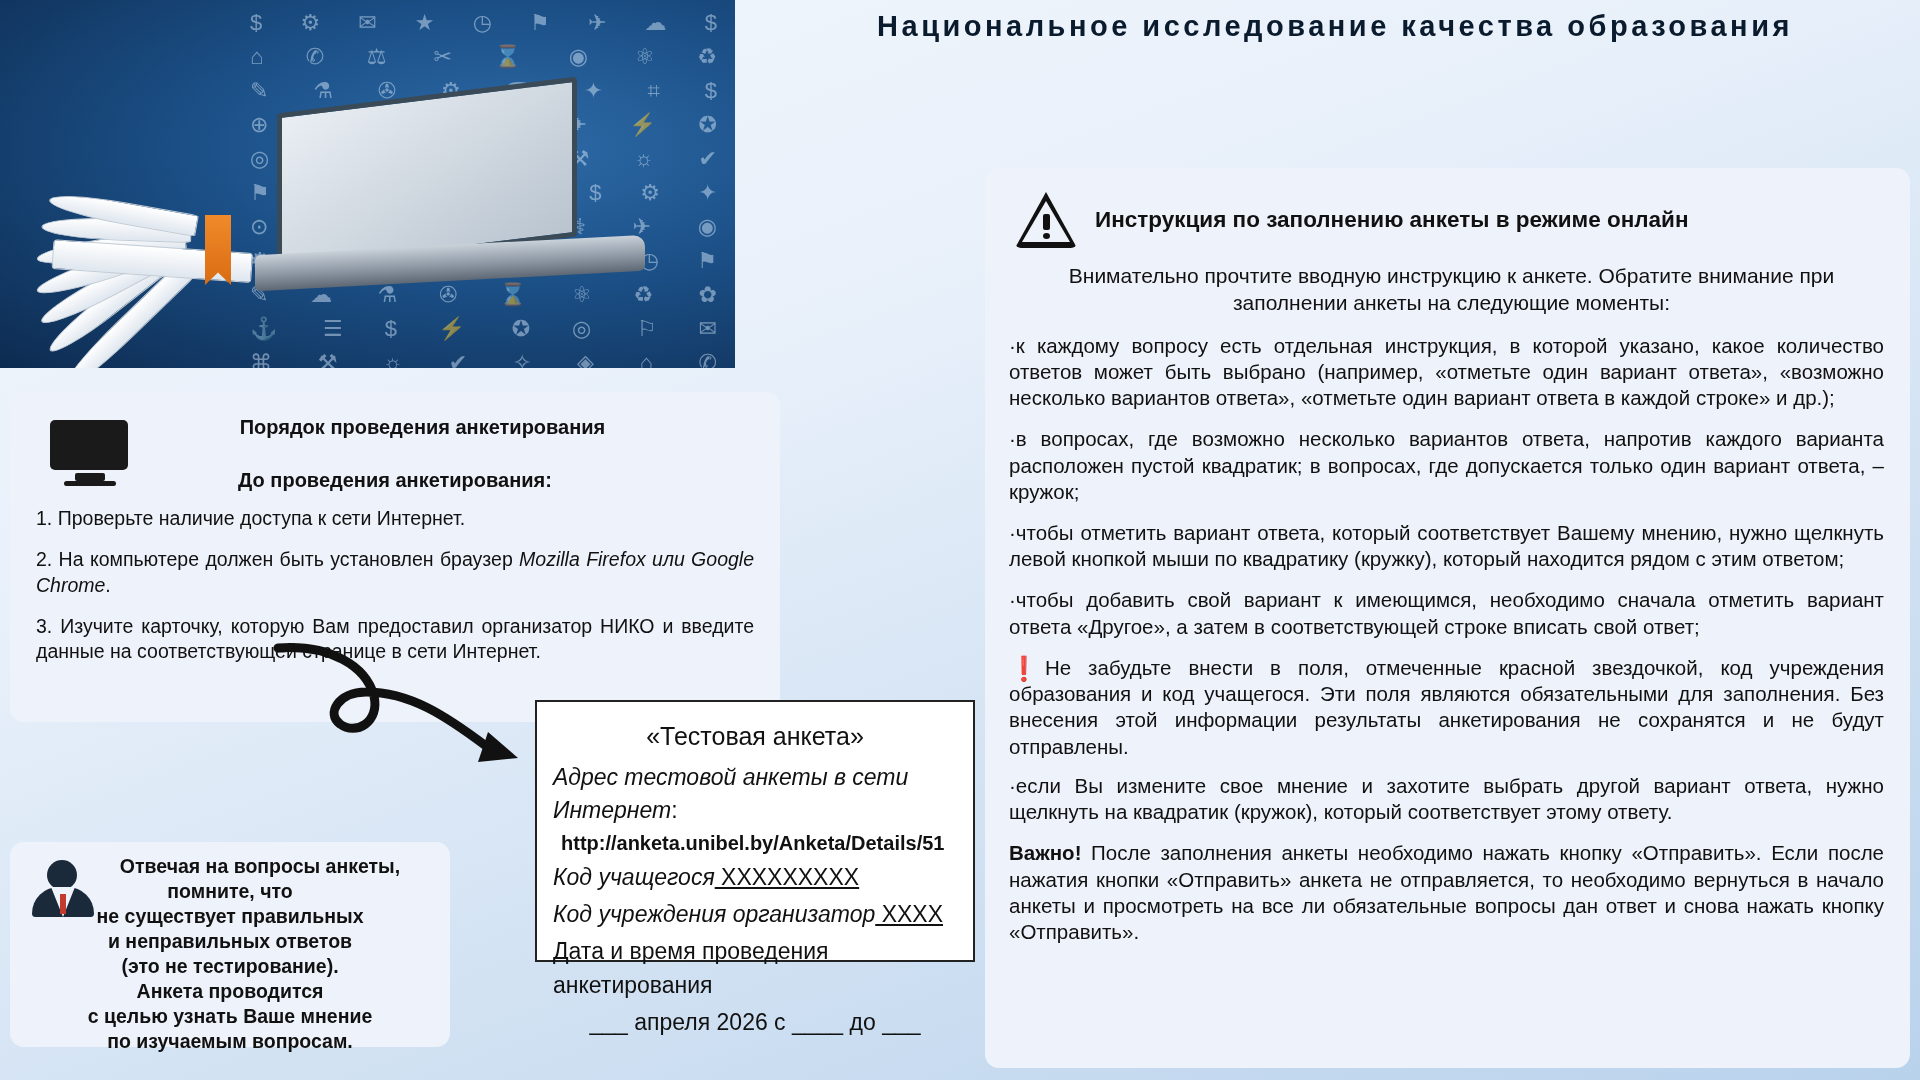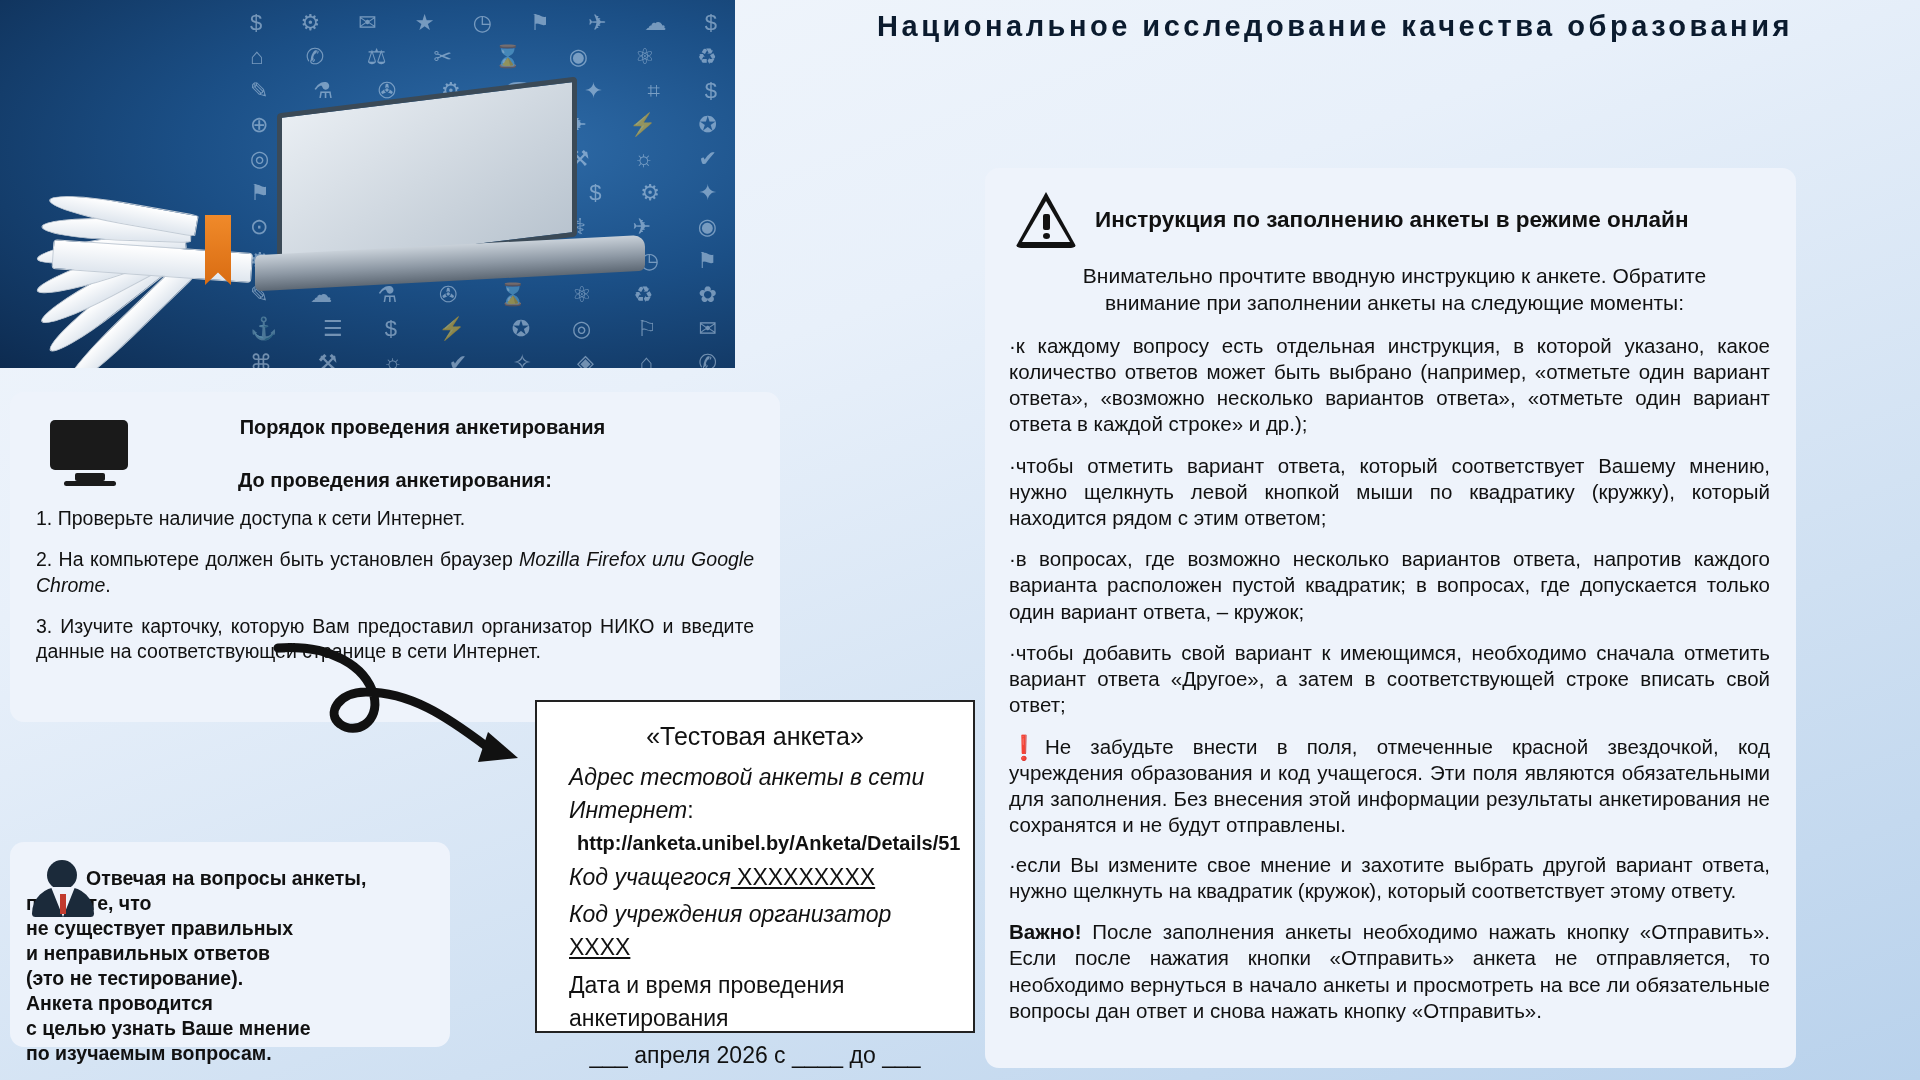--- a/index.html
+++ b/index.html
@@ -152,24 +152,24 @@
   #arrow-decor {
     position: absolute;
     left: 270px; top: 640px;
     width: 270px; height: 160px;
     pointer-events: none;
   }
 
   #test-form {
     position: absolute;
     left: 535px; top: 700px;
-    width: 440px; height: 333px;
+    width: 440px; height: 262px;
     background: #ffffff;
     border: 2px solid #222;
-    padding: 14px 32px;
+    padding: 14px 16px;
   }
   #test-form .form-title {
     text-align: center;
     font-size: 25px;
     color: #111;
     margin: 6px 0 10px;
   }
   #test-form .row {
     font-size: 23px;
     color: #111;
@@ -213,36 +213,37 @@
     width: 24px; height: 30px;
     background: #eef3fb;
     clip-path: polygon(50% 100%, 0 0, 100% 0);
   }
   #remember-card .tie {
     position: absolute; left: 28px; top: 34px;
     width: 6px; height: 20px;
     background: #c23b2e;
   }
   .remember-text {
+    text-align: center;
     font-weight: bold;
     font-size: 19.5px;
     line-height: 1.28;
     color: #111;
-    margin-top: 12px;
+    margin-top: 0;
   }
   .remember-text .first-line {
     display: block;
     padding-left: 60px;
   }
 
   
   #instruction-card {
     position: absolute;
     left: 985px; top: 168px;
-    width: 811px; height: 900px;
+    width: 925px; height: 900px;
     padding: 18px 26px 24px 24px;
   }
   .warn-row {
     display: flex;
     align-items: center;
     gap: 18px;
     margin: 6px 0 14px 6px;
   }
   .warn-icon {
     width: 62px; height: 56px;
@@ -380,19 +381,19 @@
     <div class="warn-icon">
       <div class="tri-outer"></div>
       <div class="tri-inner"></div>
       <div class="bang"></div>
       <div class="dot"></div>
     </div>
     <div class="warn-title">Инструкция по заполнению анкеты в режиме онлайн</div>
   </div>
   <div class="instr-lead">Внимательно прочтите вводную инструкцию к анкете. Обратите внимание при заполнении анкеты на следующие моменты:</div>
   <div class="instr-p">·к каждому вопросу есть отдельная инструкция, в которой указано, какое количество ответов может быть выбрано (например, «отметьте один вариант ответа», «возможно несколько вариантов ответа», «отметьте один вариант ответа в каждой строке» и др.);</div>
+  <div class="instr-p">·в вопросах, где возможно несколько вариантов ответа, напротив каждого варианта расположен пустой квадратик; в вопросах, где допускается только один вариант ответа, – кружок;</div>
   <div class="instr-p">·чтобы отметить вариант ответа, который соответствует Вашему мнению, нужно щелкнуть левой кнопкой мыши по квадратику (кружку), который находится рядом с этим ответом;</div>
-  <div class="instr-p">·в вопросах, где возможно несколько вариантов ответа, напротив каждого варианта расположен пустой квадратик; в вопросах, где допускается только один вариант ответа, – кружок;</div>
   <div class="instr-p">·чтобы добавить свой вариант к имеющимся, необходимо сначала отметить вариант ответа «Другое», а затем в соответствующей строке вписать свой ответ;</div>
   <div class="instr-p tight"><span class="excl-mark">❗</span><span>Не забудьте внести в поля, отмеченные красной звездочкой, код учреждения образования и код учащегося. Эти поля являются обязательными для заполнения. Без внесения этой информации результаты анкетирования не сохранятся и не будут отправлены.</span></div>
   <div class="instr-p">·если Вы измените свое мнение и захотите выбрать другой вариант ответа, нужно щелкнуть на квадратик (кружок), который соответствует этому ответу.</div>
   <div class="instr-p"><b>Важно!</b><span> После заполнения анкеты необходимо нажать кнопку «Отправить». Если после нажатия кнопки «Отправить» анкета не отправляется, то необходимо вернуться в начало анкеты и просмотреть на все ли обязательные вопросы дан ответ и снова нажать кнопку «Отправить».</span></div>
 </div>
 
 </body></html>

